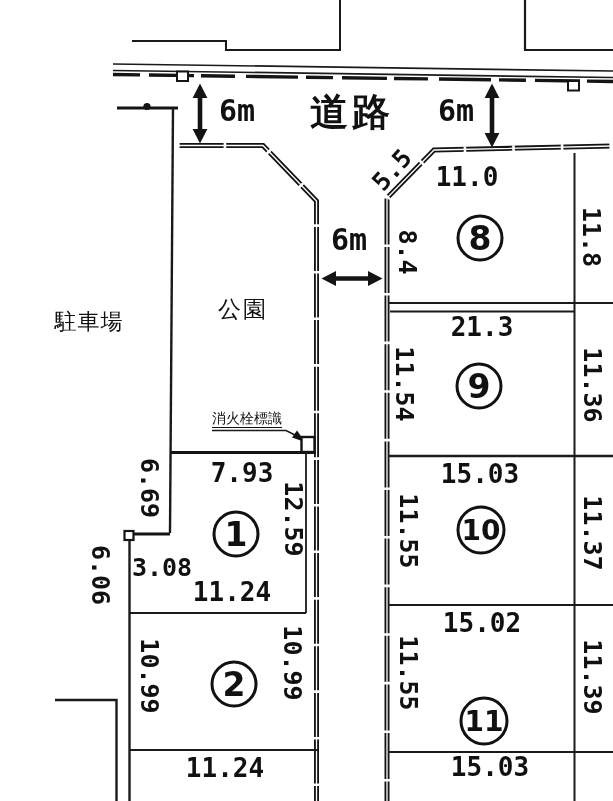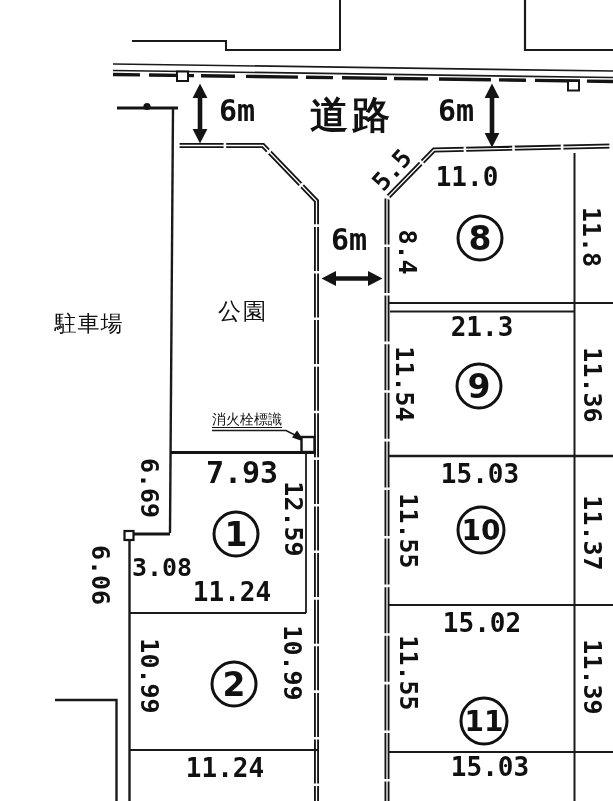--- a/index.html
+++ b/index.html
@@ -16,21 +16,21 @@
     position:absolute;
     font-family:"DejaVu Sans Mono", monospace;
     font-weight:700;
     color:#111;
     white-space:nowrap;
     line-height:1;
     transform:translate(-50%,-50%);
   }
   .cjk{
     position:absolute;
-    font-family:Liberation Sans, sans-serif;
+    font-family:Liberation Mono, monospace;
     color:#111;
     white-space:nowrap;
     line-height:1;
     transform:translate(-50%,-50%);
   }
   .road-label{left:352px;top:115px;font-size:38px;font-weight:700;letter-spacing:4px;}
   .park-label{left:243px;top:311px;font-size:23px;letter-spacing:2px;}
   .parking-label{left:89px;top:324px;font-size:22px;letter-spacing:1px;text-align:center;}
   .hydrant-label{left:247px;top:420px;font-size:14px;border-bottom:1.5px solid #111;padding-bottom:1px;}
   .plot-circle{
@@ -127,21 +127,21 @@
       <span class="lbl" style="left: 482px; top: 327px; font-size: 26px;">21.3</span>
       <span class="lbl" style="left: 404px; top: 384px; font-size: 25px; transform: translate(-50%, -50%) rotate(90deg);">11.54</span>
       <span class="lbl" style="left: 592px; top: 385px; font-size: 25px; transform: translate(-50%, -50%) rotate(90deg);">11.36</span>
       <span class="lbl" style="left: 480px; top: 474px; font-size: 26px;">15.03</span>
       <span class="lbl" style="left: 408px; top: 531px; font-size: 25px; transform: translate(-50%, -50%) rotate(90deg);">11.55</span>
       <span class="lbl" style="left: 592px; top: 533px; font-size: 25px; transform: translate(-50%, -50%) rotate(90deg);">11.37</span>
       <span class="lbl" style="left: 482px; top: 623px; font-size: 26px;">15.02</span>
       <span class="lbl" style="left: 408px; top: 673px; font-size: 25px; transform: translate(-50%, -50%) rotate(90deg);">11.55</span>
       <span class="lbl" style="left: 592px; top: 677px; font-size: 25px; transform: translate(-50%, -50%) rotate(90deg);">11.39</span>
       <span class="lbl" style="left: 490px; top: 767px; font-size: 26px;">15.03</span>
-      <span class="lbl" style="left: 242px; top: 473px; font-size: 30px;">7.93</span>
+      <span class="lbl" style="left: 242px; top: 473px; font-size: 26px;">7.93</span>
       <span class="lbl" style="left: 149px; top: 488px; font-size: 25px; transform: translate(-50%, -50%) rotate(90deg);">6.69</span>
       <span class="lbl" style="left: 293px; top: 519px; font-size: 25px; transform: translate(-50%, -50%) rotate(90deg);">12.59</span>
       <span class="lbl" style="left: 162px; top: 556px; font-size: 25px; margin-top: 11px;">3.08</span>
       <span class="lbl" style="left: 100px; top: 575px; font-size: 25px; transform: translate(-50%, -50%) rotate(90deg);">6.06</span>
       <span class="lbl" style="left: 232px; top: 592px; font-size: 26px;">11.24</span>
       <span class="lbl" style="left: 149px; top: 676px; font-size: 25px; transform: translate(-50%, -50%) rotate(90deg);">10.99</span>
       <span class="lbl" style="left: 292px; top: 663px; font-size: 25px; transform: translate(-50%, -50%) rotate(90deg);">10.99</span>
       <span class="lbl" style="left: 225px; top: 768px; font-size: 26px;">11.24</span>
       <div class="plot-circle" style="left: 236px; top: 534px; width: 47px; height: 47px; font-size: 33px;">1</div>
       <div class="plot-circle" style="left: 234px; top: 684px; width: 47px; height: 47px; font-size: 33px;">2</div>

